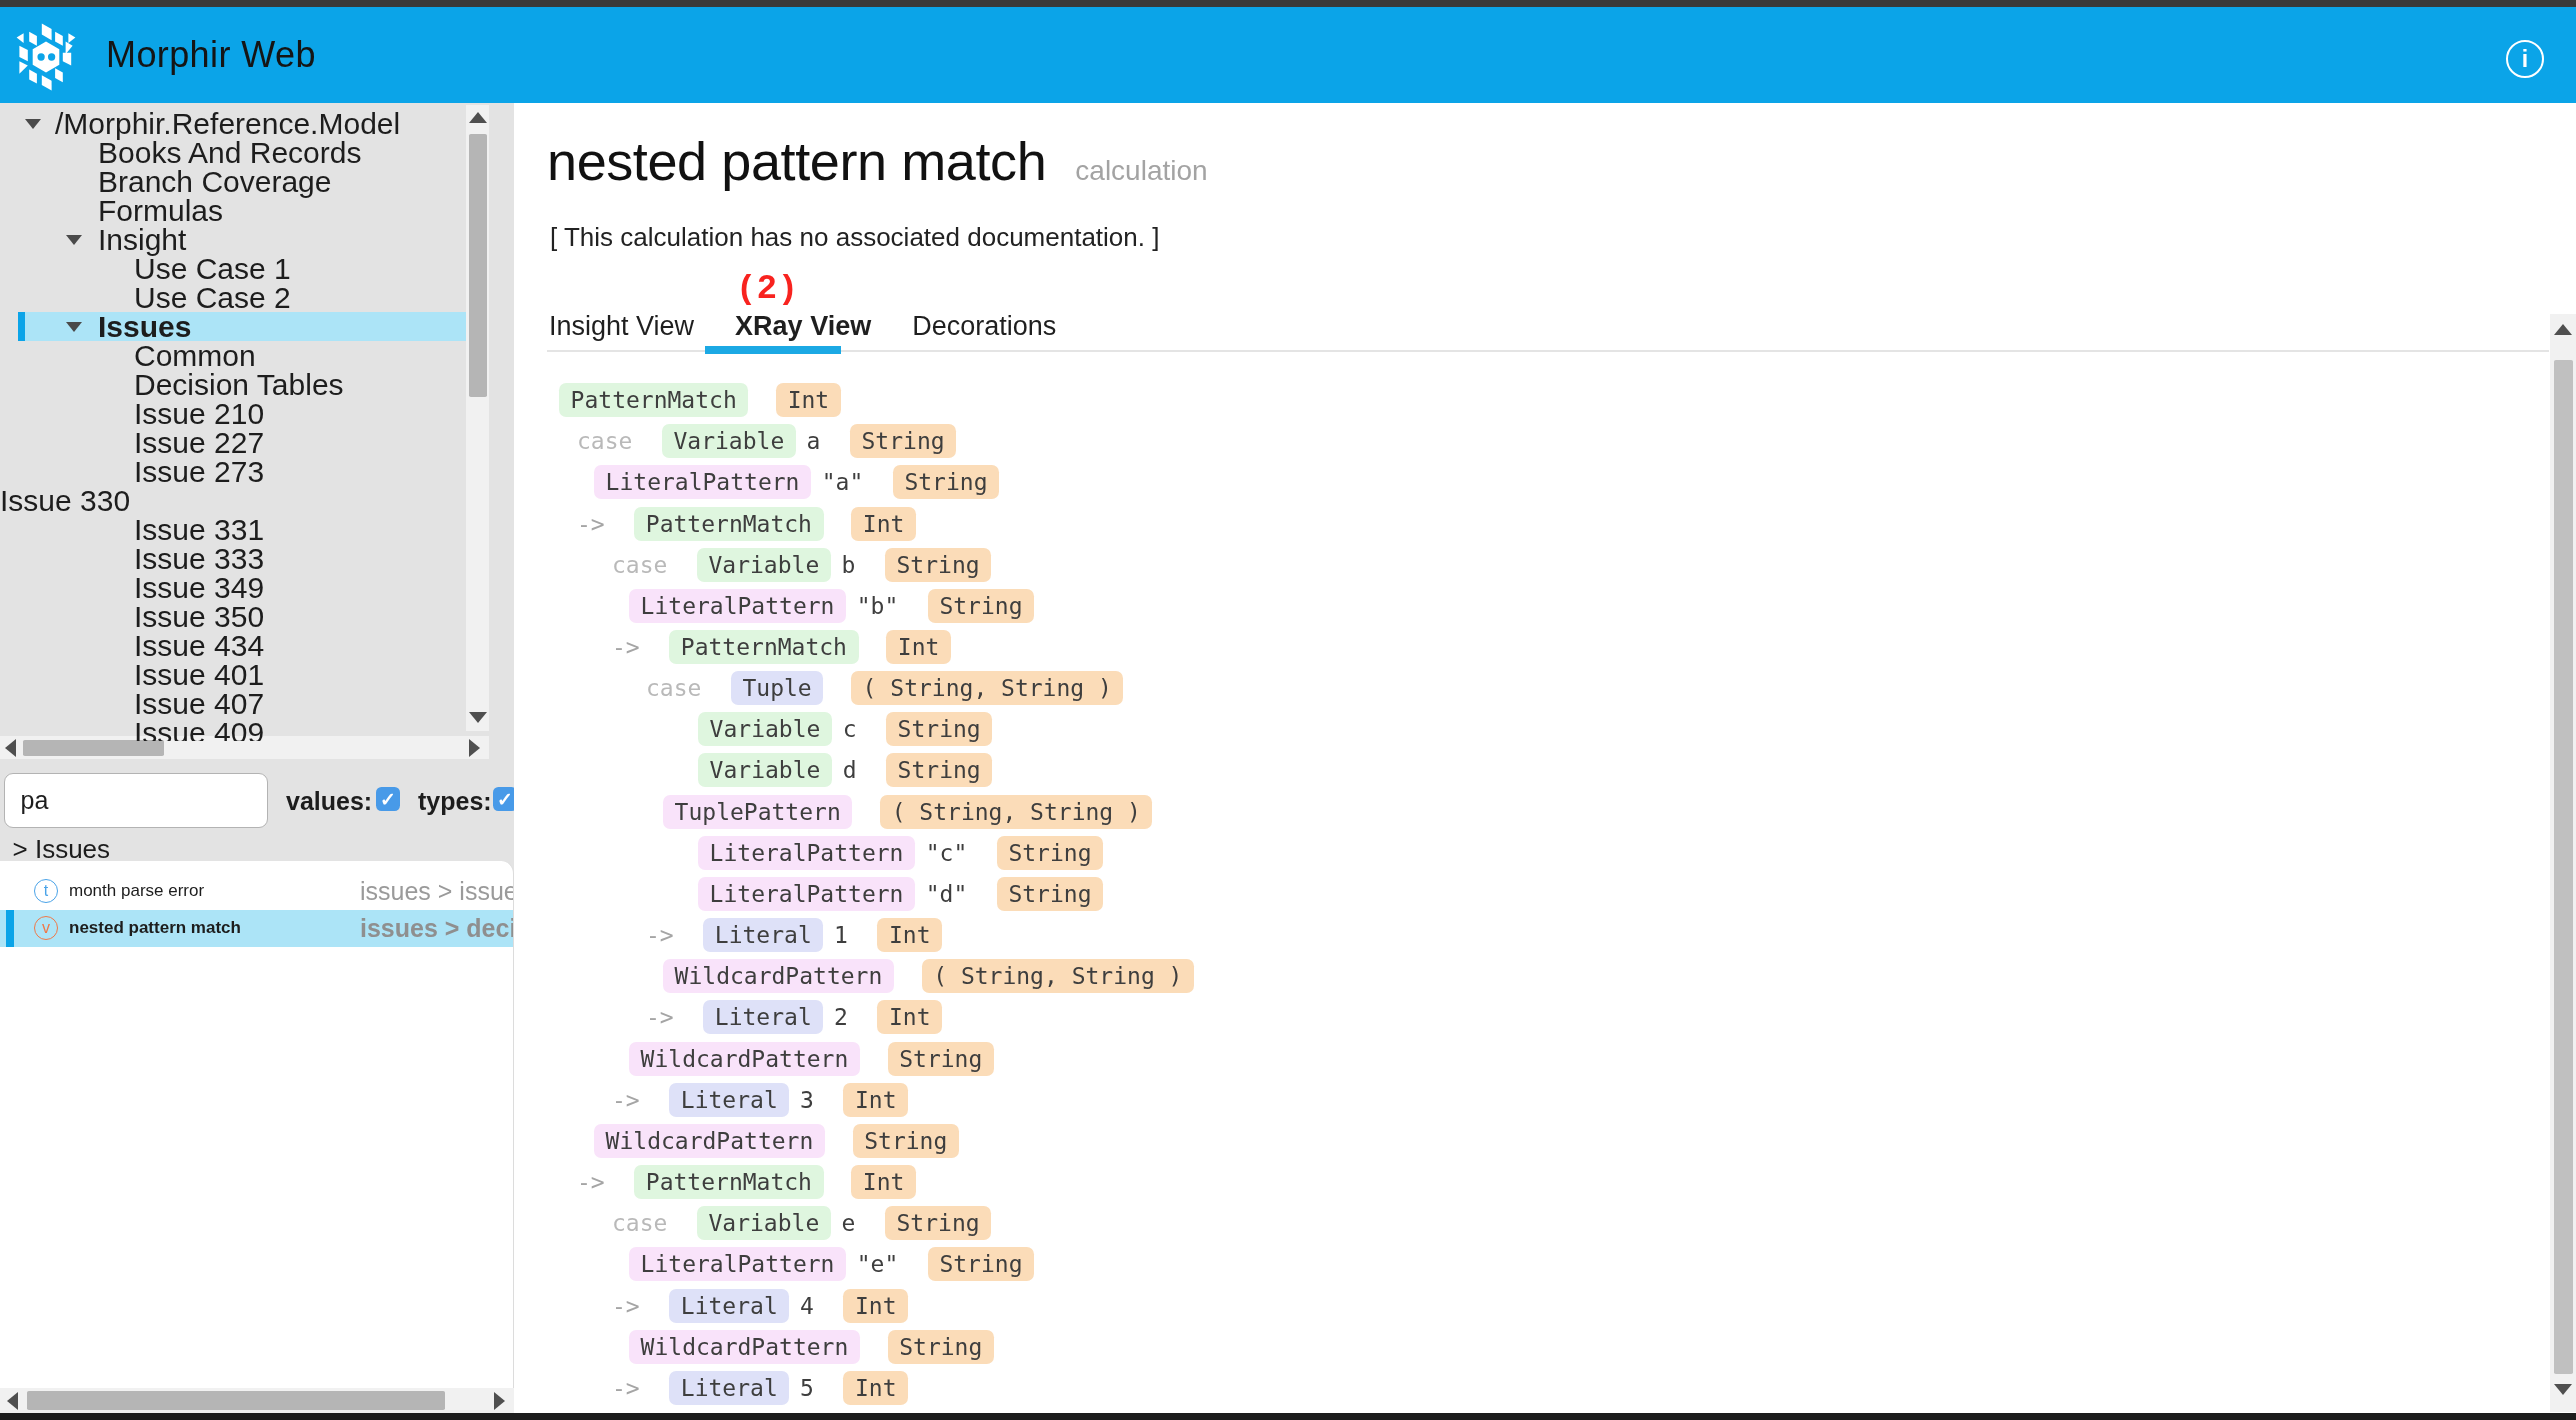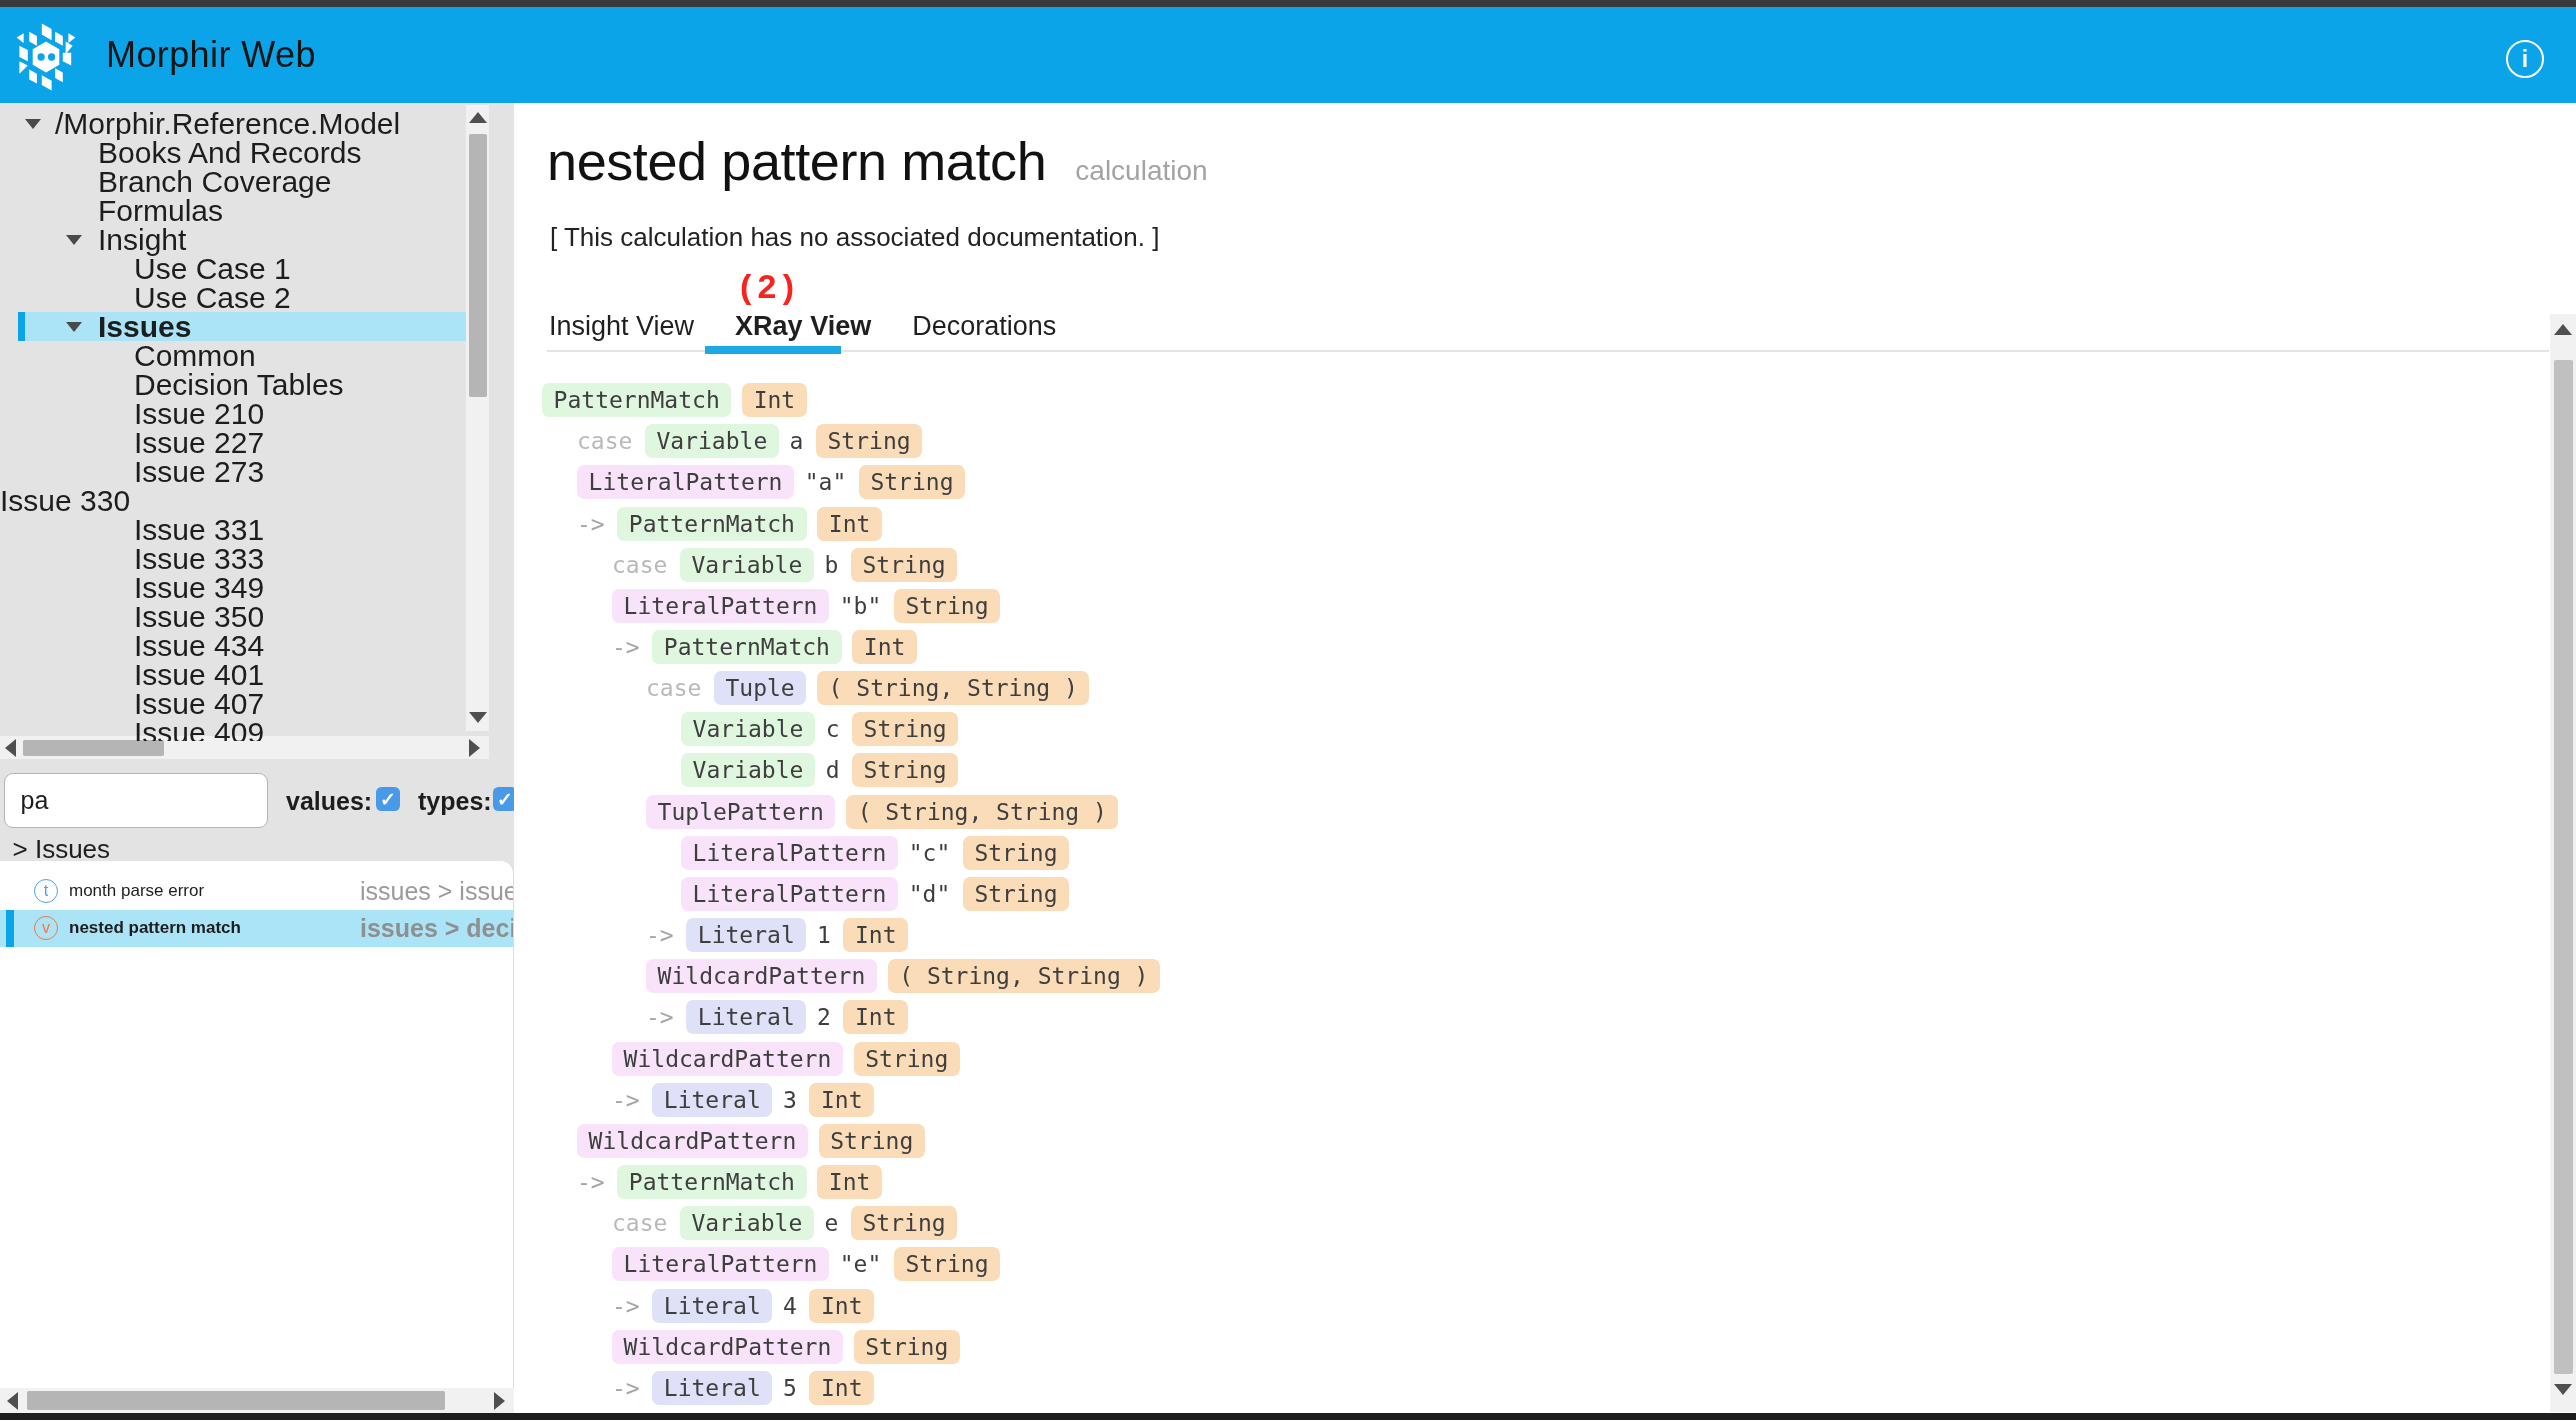--- a/index.html
+++ b/index.html
@@ -94,21 +94,21 @@
   .tab.active { font-weight:700; }
   #tab-underline { left:191px; top:243px; width:136px; height:8px; background:#1ca9e4; }
   #tab-divider { left:33px; top:247px; width:2002px; height:1.8px; background:#e4e4e4; }
 
   
   #xray { left:0; top:0; width:2036px; height:1310px; }
   .xline { position:absolute; height:34px; display:flex; align-items:center;
            white-space:nowrap; font-family:"DejaVu Sans Mono", monospace;
            font-size:23px; }
   .xtag { display:inline-block; line-height:34px; padding:0 11.6px; border-radius:7.2px;
-          color:#3e3e3e; margin-right:10.7px; }
+          color:#3e3e3e; margin-right:10.7px;margin-left:17px; }
   .xtag.g { background:#dff6df; }
   .xtag.o { background:#fbdcb8; }
   .xtag.p { background:#f9e3fa; }
   .xtag.l { background:#dee1f8; }
   .xkw { color:#b9b9b9; margin-right:12.5px; }
   .xar { color:#a5a5a5; margin-right:12.5px; }
   .xtx { color:#3e3e3e; margin-right:12.5px; }
 
   #main-vsb { left:2550px; top:314px; width:26px; height:1098px; }
 </style>

